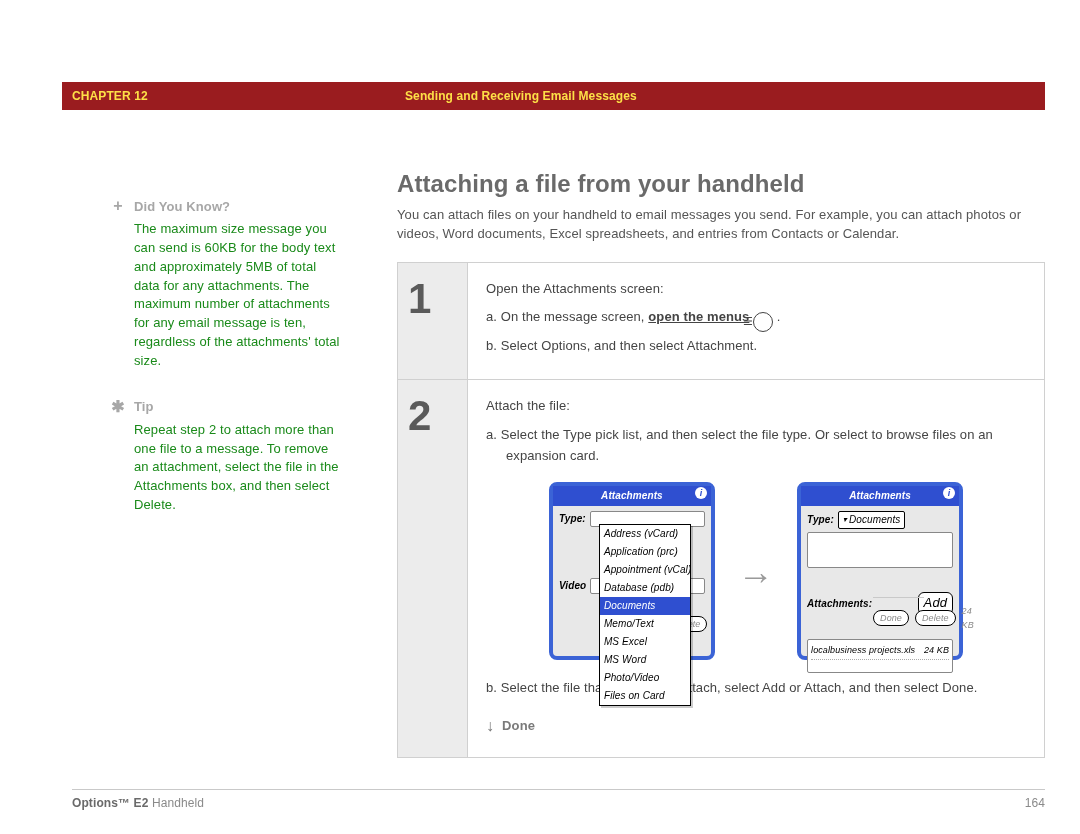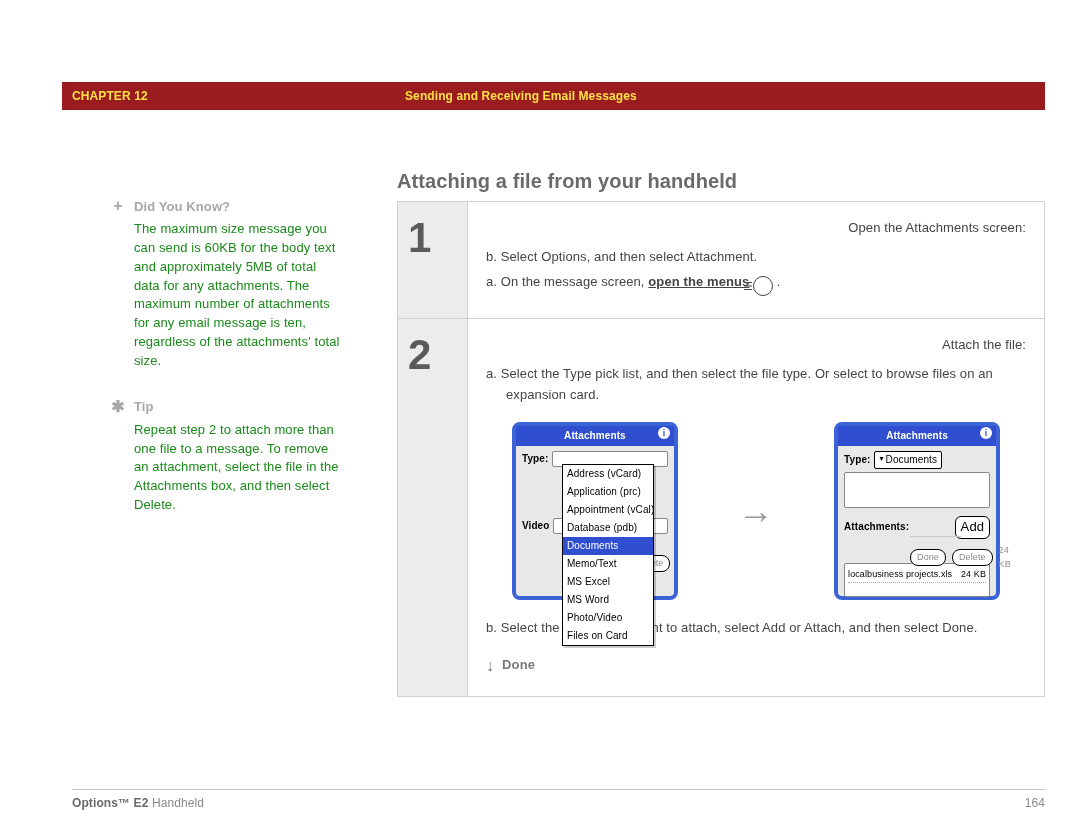--- a/index.html
+++ b/index.html
@@ -63,21 +63,21 @@
 
   
   .main {
     position: absolute;
     left: 397px;
     right: 35px;
     top: 170px;
   }
   h2.page-title {
     margin: 0 0 8px 0;
-    font-size: 20px;
+    font-size: 24px;
     color: #6a6a6a;
     font-weight: bold;
   }
   .intro {
     color: #555;
     line-height: 1.45;
     margin-bottom: 18px;
   }
 
   .steps {
@@ -101,39 +101,40 @@
     color: #5a5a5a;
     box-sizing: border-box;
     border-right: 1px solid #d0d0d0;
   }
   .step-body {
     flex: 1;
     padding: 16px 18px 18px 18px;
     color: #444;
     line-height: 1.6;
   }
-  .step-body .intro-line { margin-bottom: 8px; text-align: right; }
+  .step-body .intro-line { margin-bottom: 8px; }
   .sub { padding-left: 20px; text-indent: -20px; margin-bottom: 4px; }
   .menu-icon {
     display: inline-flex;
     width: 18px; height: 18px;
     border: 1.5px solid #444;
     border-radius: 50%;
     vertical-align: -4px;
     align-items:center; justify-content:center;
     font-size:11px;
   }
 
   
   .shots {
     display: flex;
     align-items: center;
     justify-content: center;
-    gap: 60px;
+    gap: 23px;
     margin: 16px 0 18px 0;
+    font-style: italic;
   }
   .arrow-between {
     color: #9a9a9a;
     font-size: 36px;
     font-weight: bold;
   }
   .palm {
     width: 158px;
     border: 4px solid #3b63d6;
     border-radius: 8px;
@@ -240,32 +241,33 @@
       <div class="side-head">
         <span class="sym">✱</span>
         <span>Tip</span>
       </div>
       <div class="side-body">Repeat step 2 to attach more than one file to a message. To remove an attachment, select the file in the Attachments box, and then select Delete.</div>
     </div>
   </div>
 
   <div class="main">
     <h2 class="page-title">Attaching a file from your handheld</h2>
+    <div class="intro">You can attach files on your handheld to email messages you send. For example, you can attach photos or videos, Word documents, Excel spreadsheets, and entries from Contacts or Calendar.</div>
 
     <div class="steps">
 
       <div class="step">
         <div class="step-num">1</div>
         <div class="step-body">
           <div class="intro-line">Open the Attachments screen:</div>
-          <div class="sub">b.  Select Options, and then select Attachment.</div>
           <div class="sub">
             <span>a.  On the message screen, </span><a href="#" class="linklike">open the menus</a><span> </span>
             <span class="menu-icon">☰</span> .
           </div>
+          <div class="sub">b.  Select Options, and then select Attachment.</div>
         </div>
       </div>
 
       <div class="step">
         <div class="step-num">2</div>
         <div class="step-body">
           <div class="intro-line">Attach the file:</div>
           <div class="sub">a.  Select the Type pick list, and then select the file type. Or select to browse files on an expansion card.</div>
 
           <div class="shots">
@@ -314,21 +316,21 @@
                 <span class="info">i</span>
               </div>
               <div class="body">
                 <div class="row">
                   <span class="lbl">Type:</span>
                   <span class="pick">
                       <span>Documents</span>
                     </span>
                 </div>
                 <div style="border:1px solid #888;background:#fff;height:34px;border-radius:2px;"></div>
-                <div class="row" style="margin-top:8px;text-align:right;">
+                <div class="row" style="margin-top:24px;text-align:right;">
                   <span class="lbl">Attachments:</span>
                   <span class="addbtn">Add</span>
                 </div>
                 <div class="attach-box">
                   <div class="line">
                     <span>localbusiness projects.xls</span>
                     <span>24 KB</span>
                   </div>
                 </div>
                 <div class="footer">

